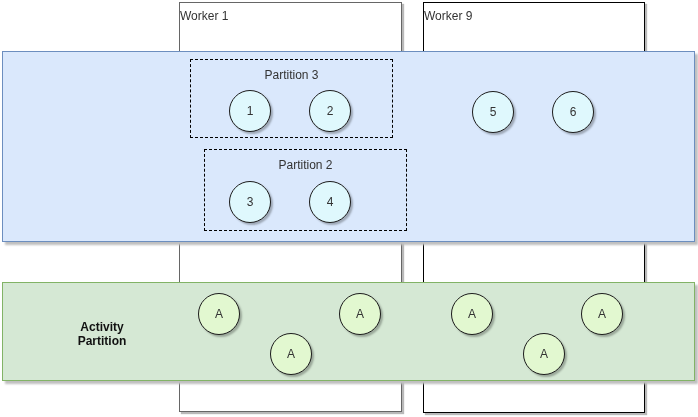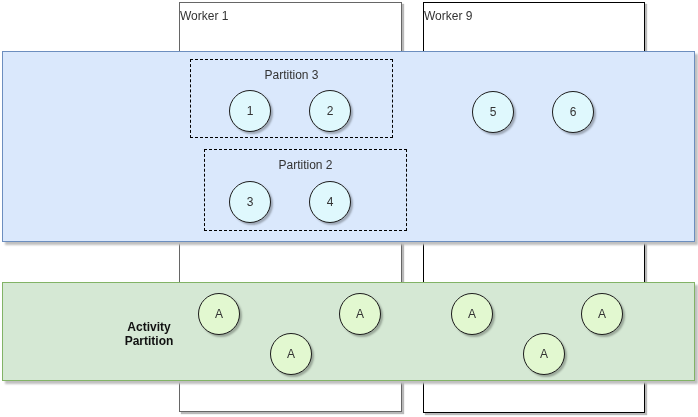--- a/index.html
+++ b/index.html
@@ -14,21 +14,21 @@
   .worker-label{margin-top:6px;text-align:left;font-size:12px;color:#333333;}
   
   .band{position:absolute;left:2px;width:691px;box-shadow:3px 3px 2px #bfbfbf;}
   .band-orch{top:51px;height:189px;background:#dae8fc;border:1px solid #6c8ebf;}
   .band-act{top:282px;height:97px;background:#d5e8d4;border:1px solid #82b366;}
   .band-label{
     position:absolute;left:2px;width:200px;text-align:center;
     font-size:12px;font-weight:bold;color:#111111;line-height:14px;
   }
   .orch-label{top:88px;}
-  .act-label{top:320px;padding-left:47px;}
+  .act-label{top:320px;}
   
   .partition{position:absolute;border:1px dashed #000000;}
   .p1{left:190px;top:59px;width:201px;height:77px;}
   .p2{left:204px;top:149px;width:201px;height:80px;}
   .p3{left:433px;top:62px;width:198px;height:77px;}
   .partition-label{margin-top:8px;text-align:center;font-size:12px;color:#333333;}
   
   .node{
     position:absolute;width:40px;height:40px;border-radius:50%;
     border:1.4px solid #1c1c1c;display:flex;align-items:center;justify-content:center;

